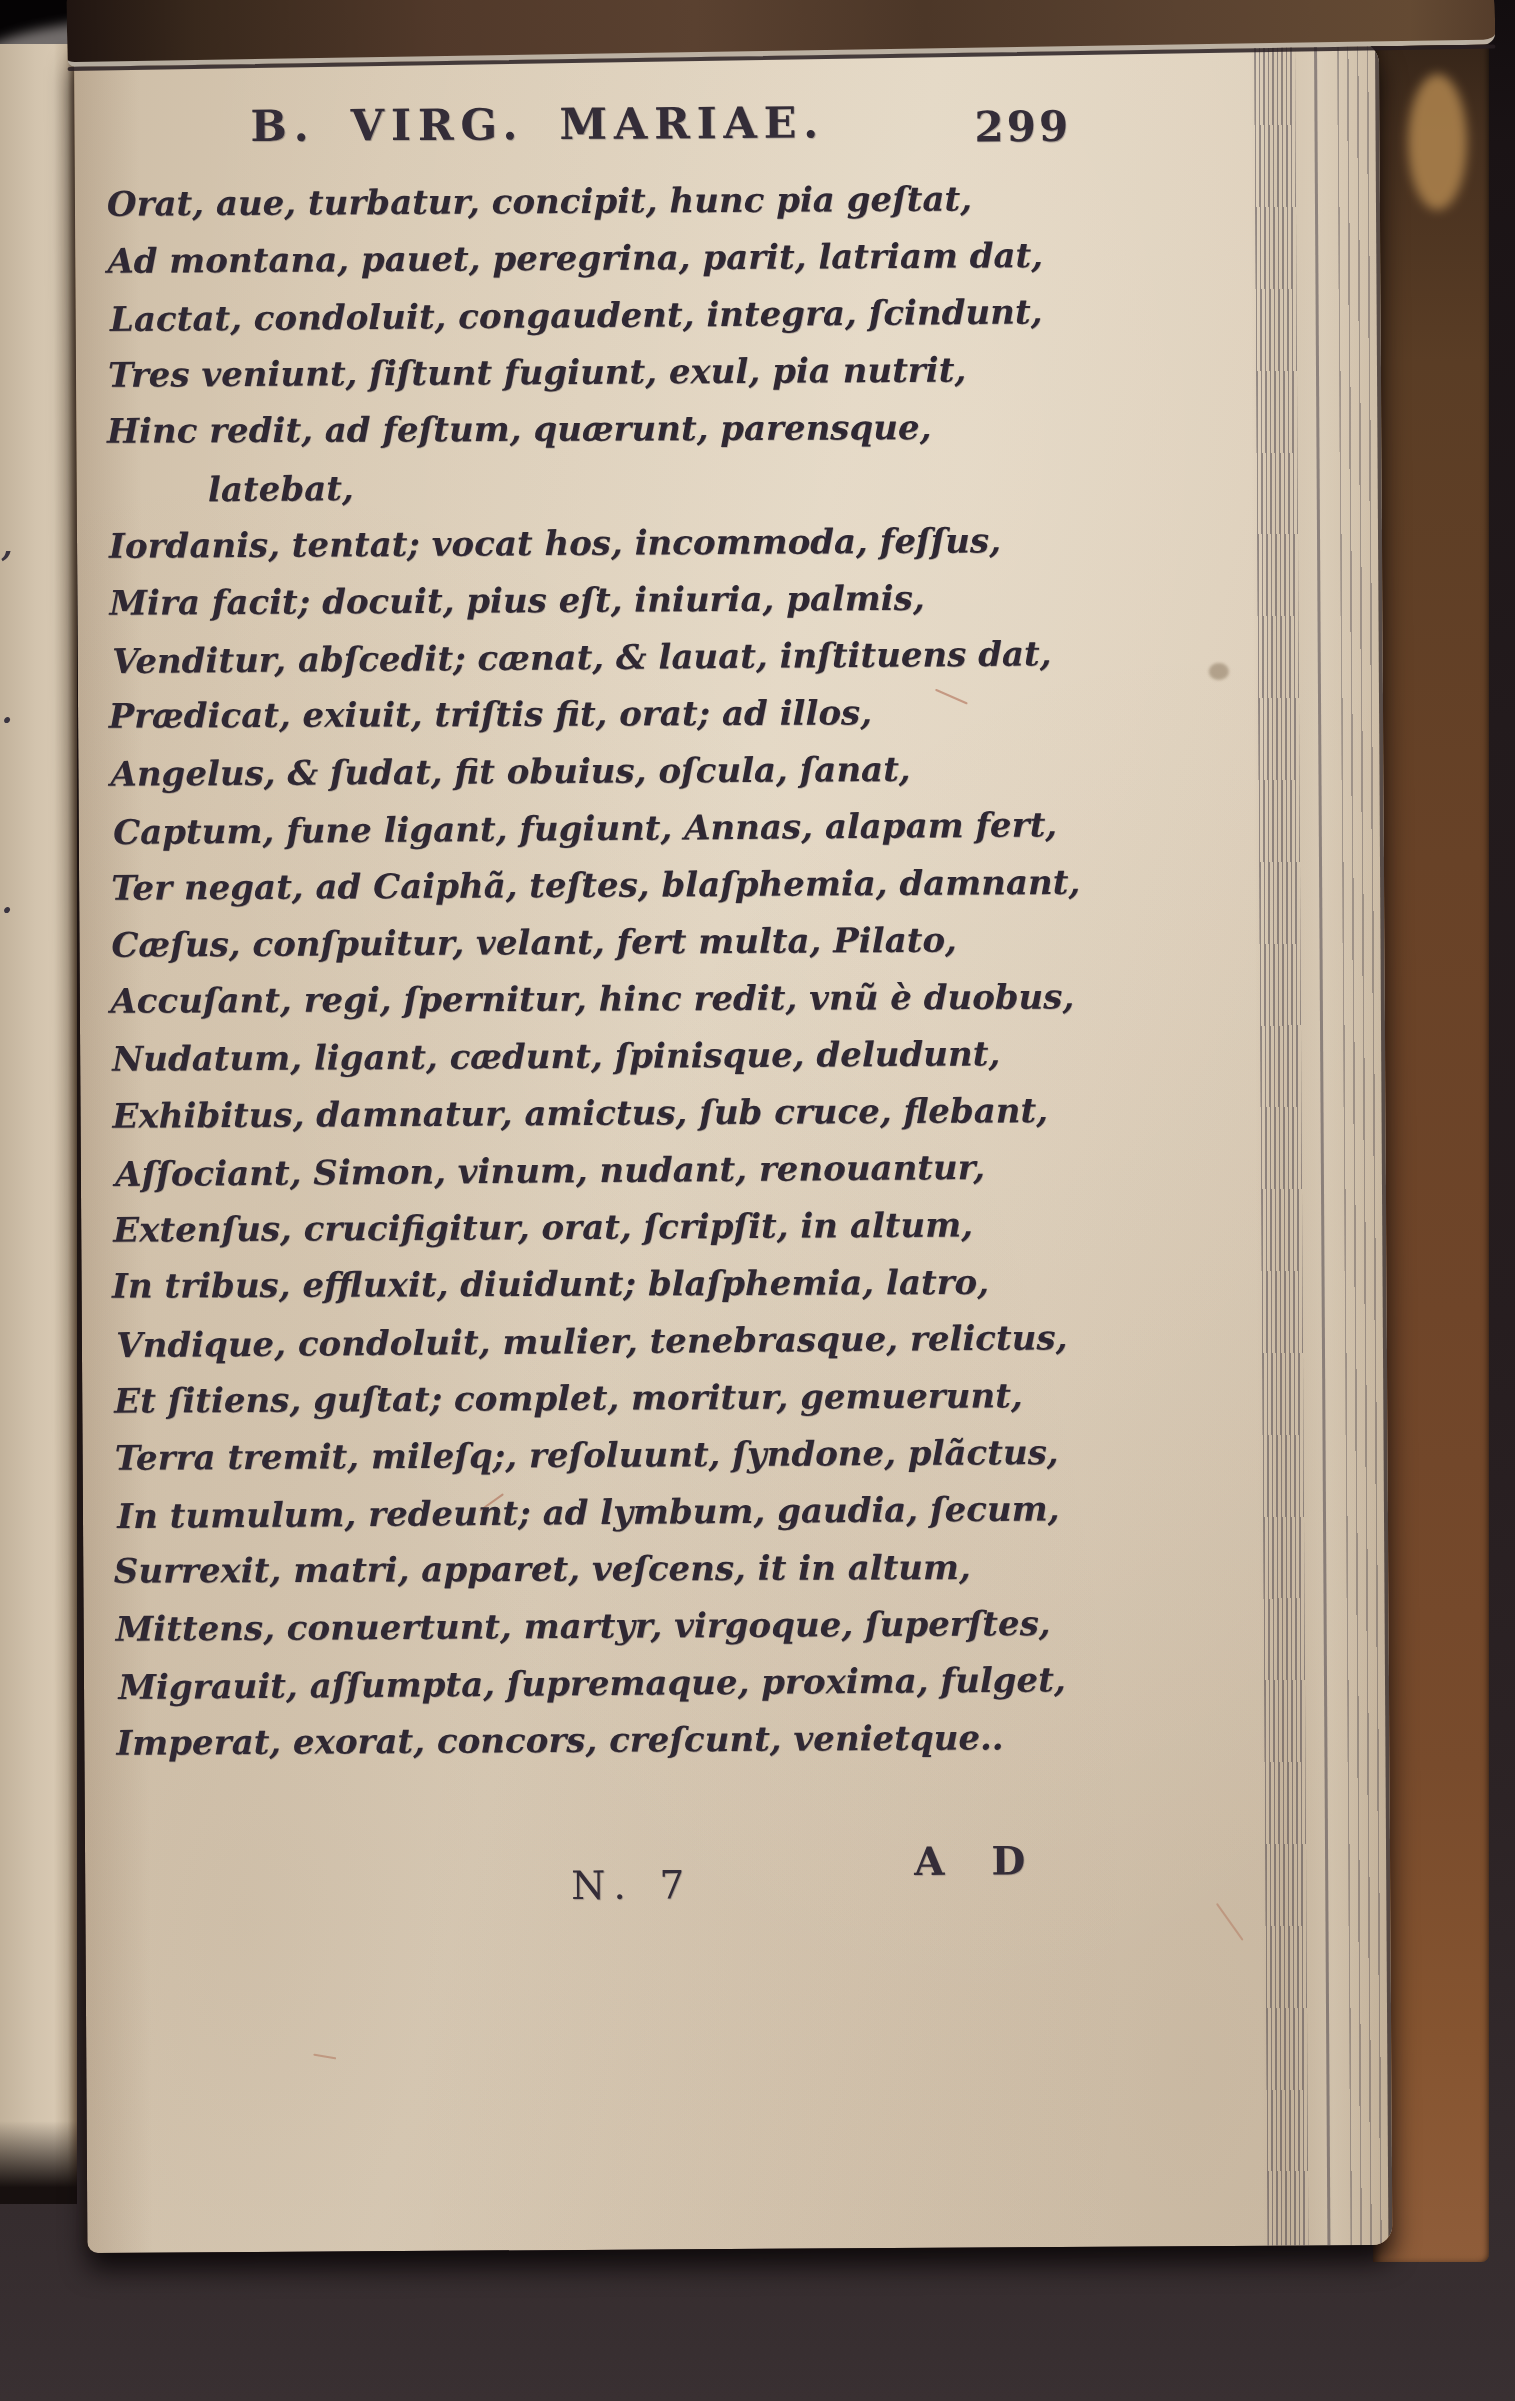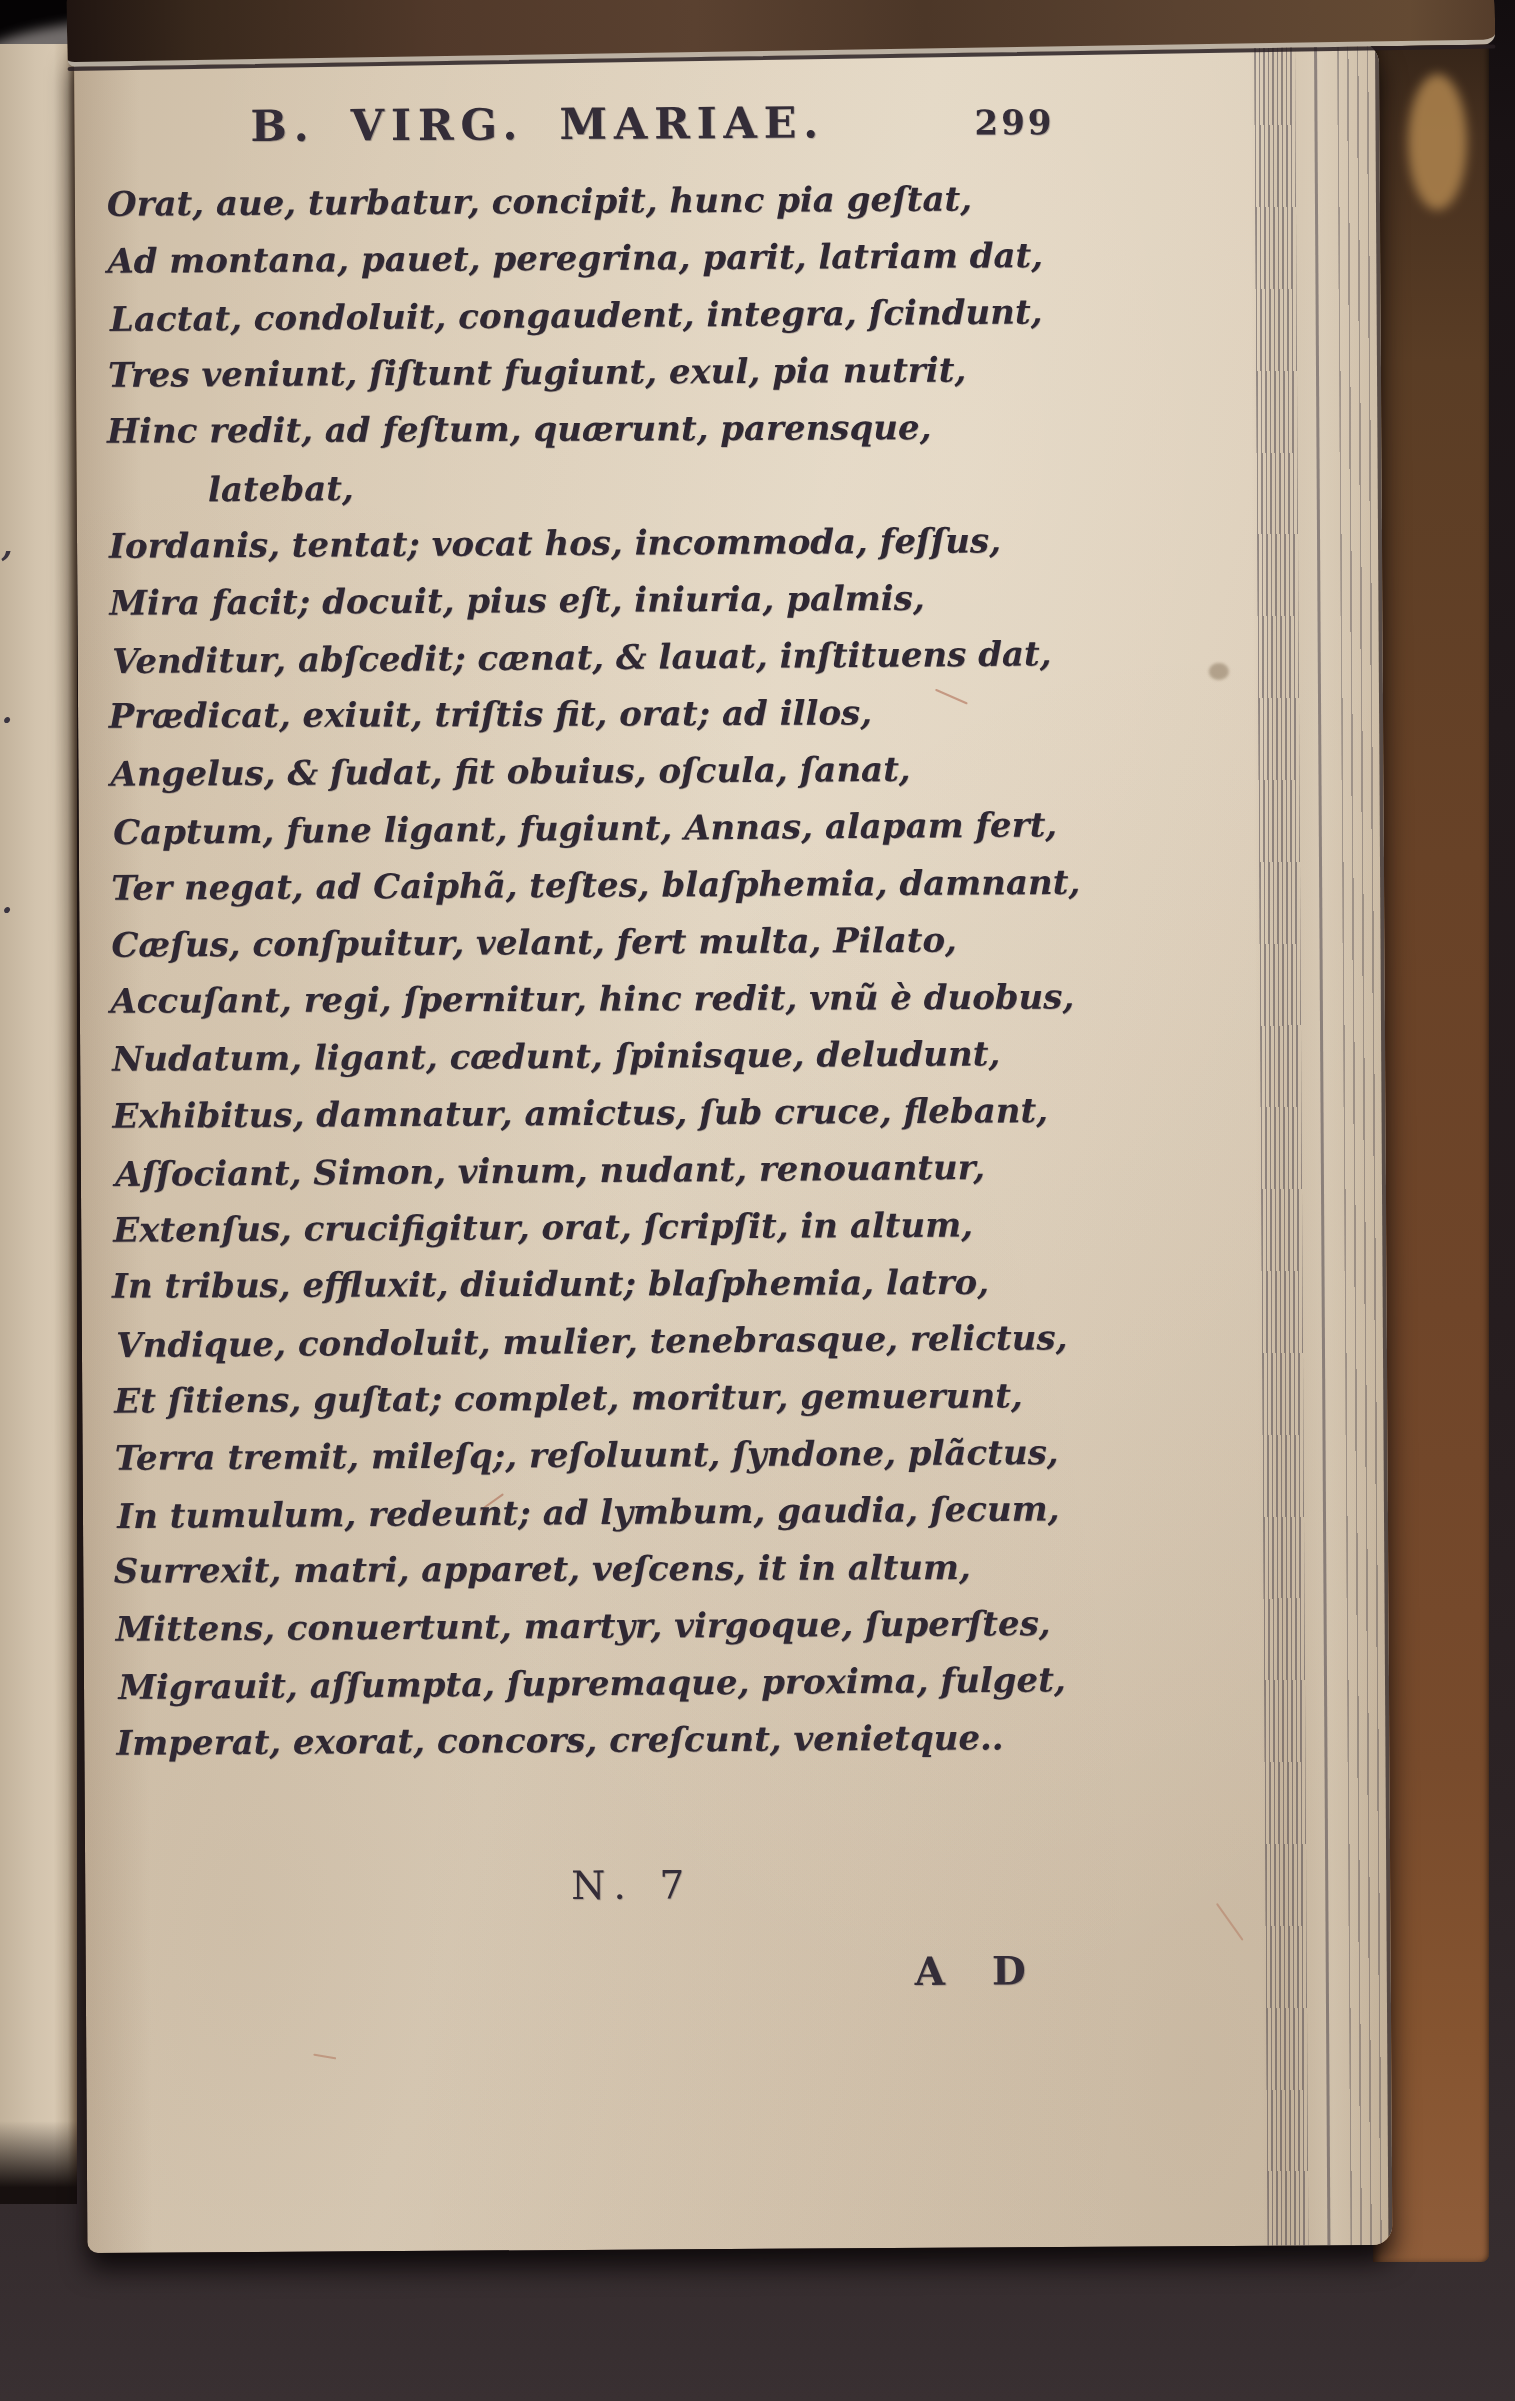--- a/index.html
+++ b/index.html
@@ -72,32 +72,32 @@
   .stripe-line{position:absolute;left:65px;top:0;bottom:0;width:3px;background:rgba(48,42,56,.45);}
   .stripes-sparse{position:absolute;left:88px;top:0;bottom:0;width:32px;
     background:repeating-linear-gradient(90deg, rgba(48,42,56,.32) 0 1.5px, rgba(48,42,56,0) 1.5px 9.9px);}
   .edge-dark{position:absolute;right:0;top:0;bottom:0;width:3.8px;background:rgba(38,28,32,.7);}
 
   
   .text-layer{position:absolute;inset:0;color:#2f2833;}
   .running-title{position:absolute;left:176px;top:53px;font-size:43px;font-weight:bold;
     letter-spacing:6.8px;word-spacing:13.6px;color:#342d38;
     text-shadow:0.8px 0.8px 0.8px rgba(47,40,51,.35);white-space:nowrap;}
-  .folio{position:absolute;left:900px;top:59px;font-size:34px;font-weight:bold;color:#342d38;
+  .folio{position:absolute;left:900px;top:59px;font-size:42px;font-weight:bold;color:#342d38;
     letter-spacing:3px;text-shadow:0.8px 0.8px 0.8px rgba(47,40,51,.35);}
   .poem{position:absolute;top:127px;left:32px;right:27px;font-style:italic;font-weight:bold;
     font-size:34px;line-height:57px;white-space:nowrap;
     text-shadow:0.5px 0.7px 0.6px rgba(47,40,51,.3);}
   .line{position:relative;}
   .line:nth-child(3n){transform:translateX(2.3px) rotate(-.12deg);}
   .line:nth-child(5n){transform:translateX(-1.5px) rotate(.1deg);}
   .line:nth-child(6){padding-left:97px;}
   .signature{position:absolute;left:486px;top:1817px;font-size:39px;font-weight:normal;
     letter-spacing:10.6px;color:#342d38;text-shadow:0.8px 0.8px 0.8px rgba(47,40,51,.3);}
-  .catchword{position:absolute;left:829px;top:1904px;font-size:39px;font-weight:bold;
+  .catchword{position:absolute;left:829px;top:1794px;font-size:39px;font-weight:bold;
     letter-spacing:16.7px;color:#342d38;text-shadow:0.8px 0.8px 0.8px rgba(47,40,51,.3);}
 </style>
 </head>
 <body>
 
 <div class="scene">
 
   <div class="dark-corner"></div>
   <div class="headband"></div>
   <div class="debris"></div>

